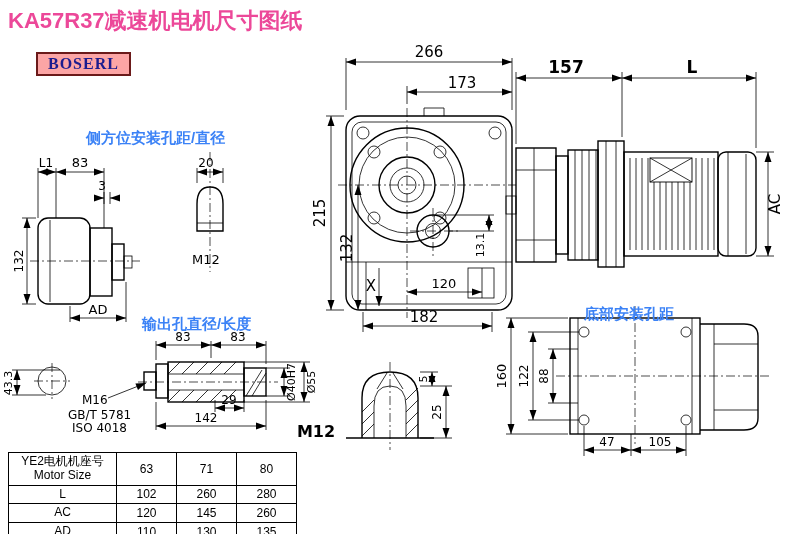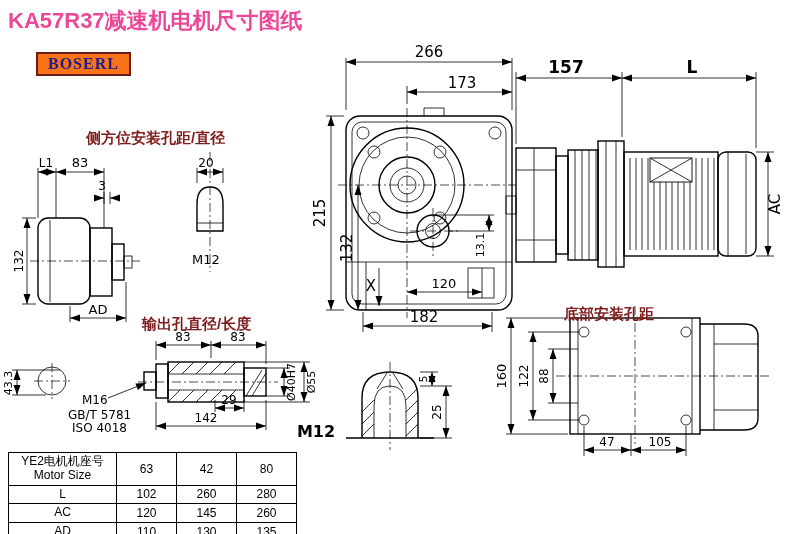--- a/index.html
+++ b/index.html
@@ -11,22 +11,22 @@
   .d{fill:none;stroke:#000;stroke-width:0.8}
   .w{fill:#fff;stroke:#000;stroke-width:0.9}
   .cl{fill:none;stroke:#000;stroke-width:0.7;stroke-dasharray:9 3 2 3}
   svg text{font-family:"DejaVu Sans",sans-serif;fill:#000;text-anchor:middle}
   .f11{font-size:11px}.f12{font-size:12px}.f13{font-size:13px}.f15{font-size:15px}
   .f16b{font-size:16px;font-weight:bold}.f17b{font-size:17px;font-weight:bold}
   .st{text-anchor:start}
   .page-title{position:absolute;left:8px;top:6px;font-size:22px;font-weight:bold;color:#ec4899;white-space:nowrap}
   .logo{position:absolute;left:36px;top:52px;border:2px solid #6b1a1a;padding:1px 10px;
         font-family:"Liberation Serif",serif;font-size:16px;font-weight:bold;color:#1c1c8f;
-        letter-spacing:1px;background:#f97316}
-  .red-label{position:absolute;color:#7f1d1d;font-size:15px;font-weight:bold;white-space:nowrap}
+        letter-spacing:1px;background:#fca5a5}
+  .red-label{position:absolute;color:#3b82f6;font-size:15px;font-weight:bold;white-space:nowrap}
   .size-table{position:absolute;left:8px;top:452px;border-collapse:collapse;background:#fff}
   .size-table td{border:1px solid #000;font-size:12px;text-align:center;padding:0 3px;height:17px}
   .size-table td.head{width:108px;line-height:1.15;padding:2px 3px}
   .size-table td.num{width:60px}
 </style>
 </head>
 <body>
 
 <div id="canvas">
 
@@ -287,31 +287,31 @@
         <text class="f12" x="660" y="446">105</text>
       </g>
     </g>
   </svg>
 
   <div class="page-title">KA57R37减速机电机尺寸图纸</div>
   <div class="logo">BOSERL</div>
 
   <div class="red-label" style="left:86px;top:129px">侧方位安装孔距/直径</div>
   <div class="red-label" style="left:142px;top:315px">输出孔直径/长度</div>
-  <div class="red-label" style="left:564px;top:305px">底部安装孔距</div>
+  <div class="red-label" style="left:584px;top:305px">底部安装孔距</div>
 
   <table class="size-table">
     <tbody>
         <tr>
       <td class="head">
         <div>YE2电机机座号</div>
         <div>Motor Size</div>
       </td>
       <td class="num">63</td>
-      <td class="num">42</td>
+      <td class="num">71</td>
       <td class="num">80</td>
     </tr>
     <tr>
       <td class="head">L</td>
       <td class="num">102</td>
       <td class="num">260</td>
       <td class="num">280</td>
     </tr>
     <tr>
       <td class="head">AC</td>

